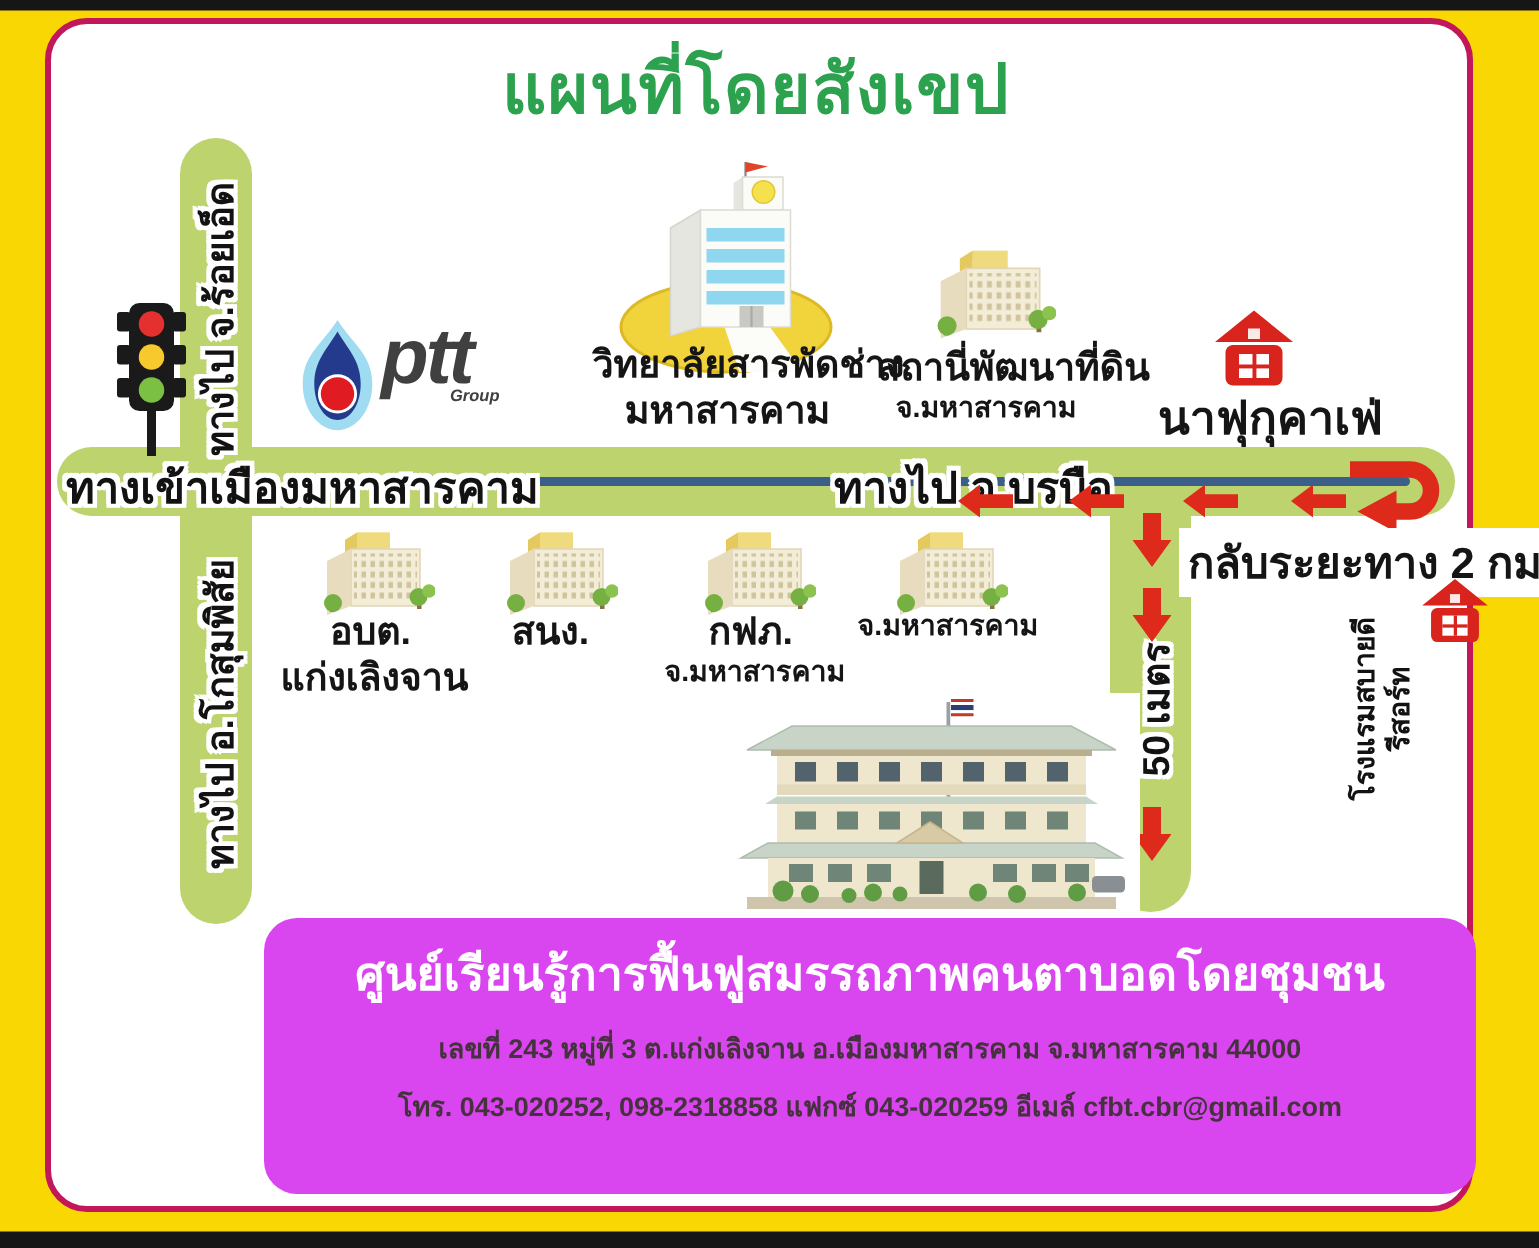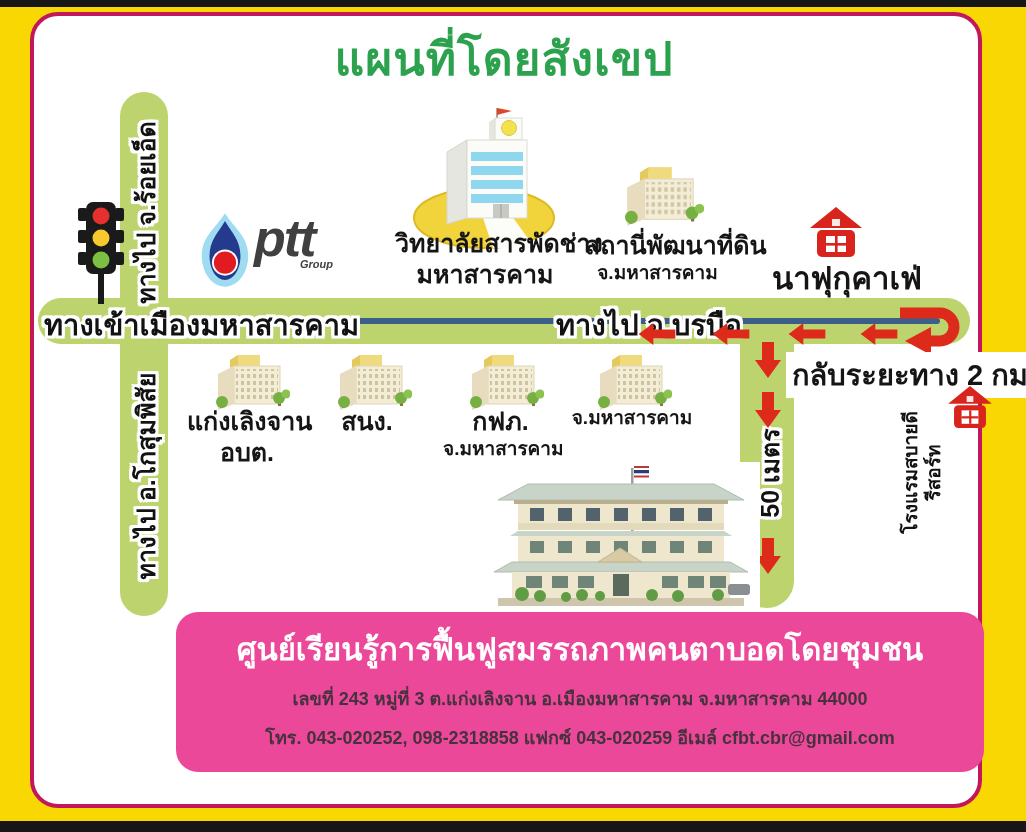--- a/index.html
+++ b/index.html
@@ -39,22 +39,22 @@
     font-size:46px; font-weight:800; color:#2CA14E; letter-spacing:1px;
   }
   #uturn-note{
     position:absolute; left:786px; top:352px; font-size:29px; font-weight:800;
     color:#151515; background:#ffffff; padding:0 6px; white-space:nowrap;
   }
   #ptt-wordmark{position:absolute; left:254px; top:212px; color:#404040;}
   #ptt-wordmark .ptt{font-size:52px; font-weight:800; font-style:italic; line-height:1; letter-spacing:-2px;}
   #ptt-wordmark .grp{font-size:11px; font-weight:700; font-style:italic; margin-left:46px; margin-top:-6px;}
   #banner{
-    position:absolute; left:176px; top:612px; width:808px; height:160px;
-    background:#ec4899; border-radius:22px; display:flex; flex-direction:column;
+    position:absolute; left:176px; top:612px; width:808px; height:184px;
+    background:#d946ef; border-radius:22px; display:flex; flex-direction:column;
     align-items:center; padding-top:12px; box-sizing:border-box;
   }
   #banner .b-title{font-size:31px; font-weight:800; color:#ffffff; white-space:nowrap;}
   #banner .b-line{font-size:18px; font-weight:700; color:#46323E; margin-top:10px; white-space:nowrap;}
   svg{display:block;}
 </style>
 </head>
 <body>
 
 <div id="stage">
@@ -217,22 +217,22 @@
       <use href="#sym-building"></use>
     </svg>
   <svg class="abs" style="left:458px;top:352px;" width="86" height="62">
       <use href="#sym-building"></use>
     </svg>
   <svg class="abs" style="left:586px;top:352px;" width="86" height="62">
       <use href="#sym-building"></use>
     </svg>
 
   <div class="plain-label" style="left:187px;top:406px;width:120px;font-size:25px;">
+    <div>อบต.</div>
     <div>แก่งเลิงจาน</div>
-    <div>อบต.</div>
   </div>
   <div class="plain-label" style="left:302px;top:406px;width:130px;font-size:25px;">
     <div>สนง.</div>
   </div>
   <div class="plain-label" style="left:443px;top:406px;width:115px;font-size:25px;">
     <div>กฟภ.</div>
     <div class="sub">จ.มหาสารคาม</div>
   </div>
   <div class="plain-label" style="left:552px;top:406px;width:160px;font-size:24px;">
     <div class="sub">จ.มหาสารคาม</div>

